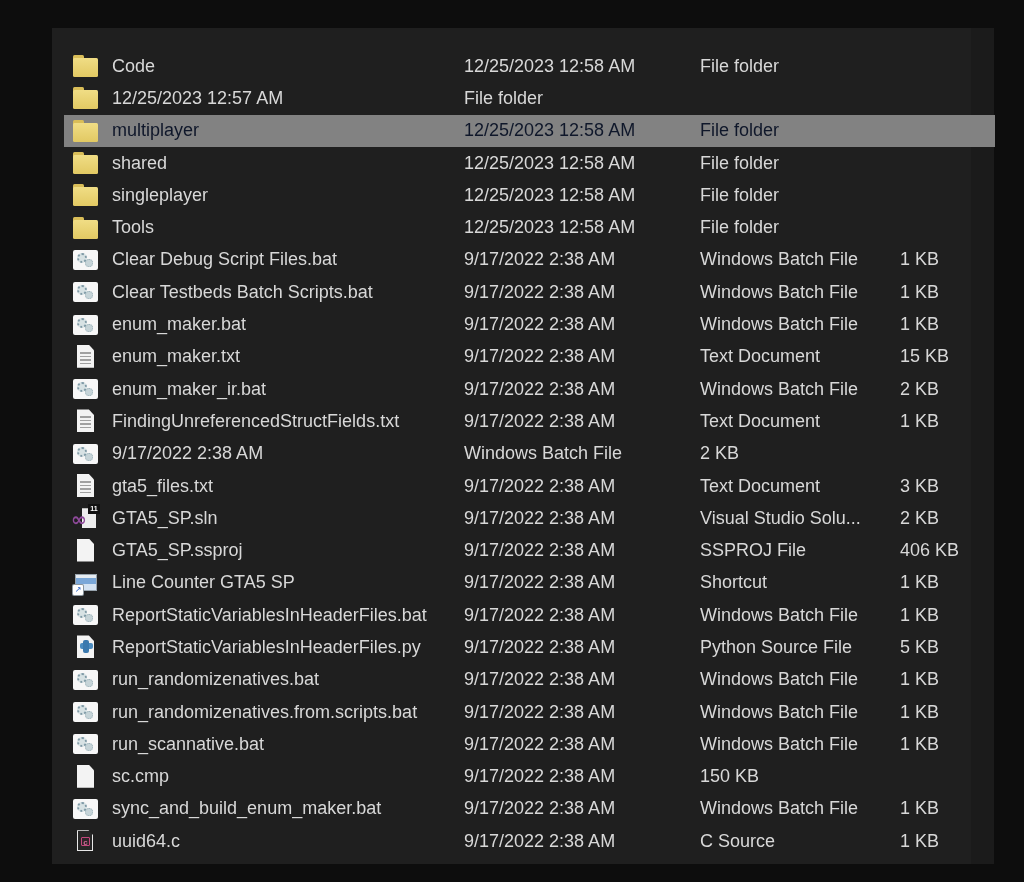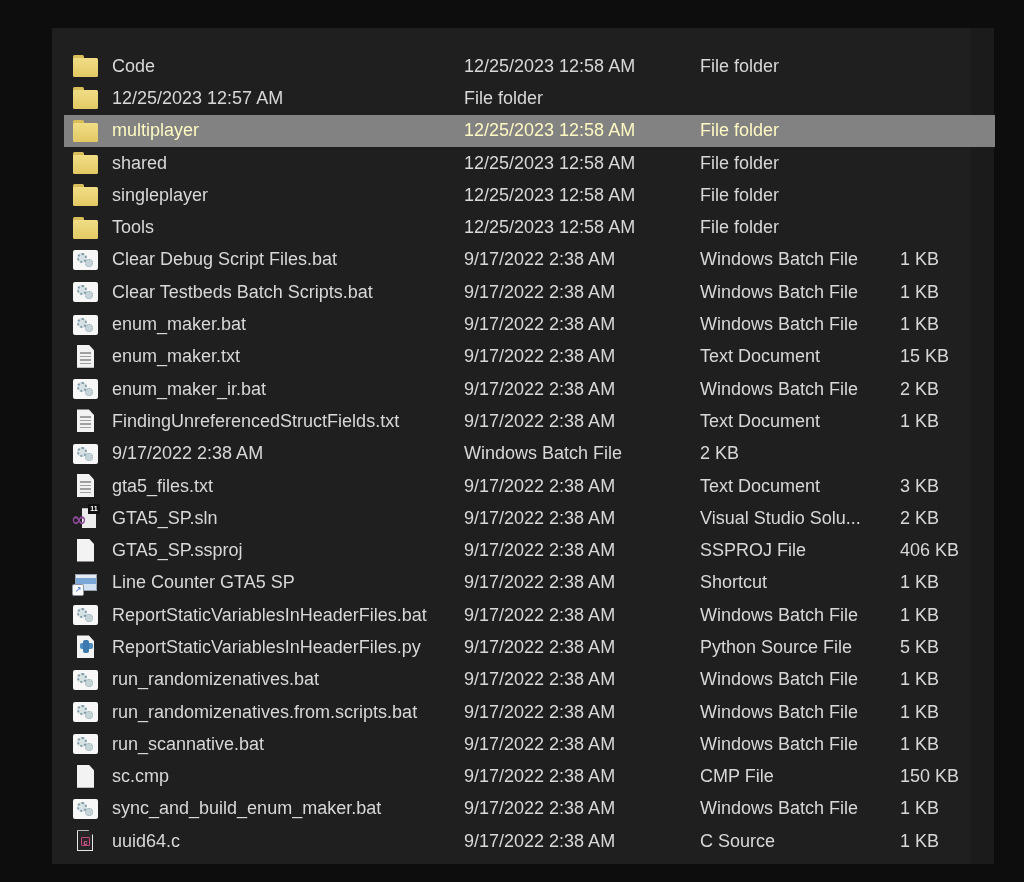--- a/index.html
+++ b/index.html
@@ -30,21 +30,21 @@
     grid-template-columns:40px 352px 236px 200px 89px;
     align-items:center;
     height:32.3px;
     padding-left:8px;
     padding-right:6px;
     box-sizing:border-box;
     color:#d8d8d8;
     font-size:18px;
     cursor:default;
   }
-  .row.selected{ background:#828282; color:#fef9c3; }
+  .row.selected{ background:#828282; color:#0f172a; }
   .cell{ white-space:nowrap; overflow:hidden; }
   .c-size{ text-align:left; }
 
   
   .icon{ position:relative; width:28px; height:28px; display:inline-block; }
   .icon i,.icon b{ display:none; position:absolute; font-style:normal; }
 
   
   .ic-folder::before{
     content:""; position:absolute; left:1px; top:3px; width:11px; height:6px;
@@ -319,21 +319,20 @@
           </span>
     <span class="cell c-name">run_scannative.bat</span>
     <span class="cell c-date">9/17/2022 2:38 AM</span>
     <span class="cell c-type">Windows Batch File</span>
     <span class="cell c-size">1 KB</span>
   </div>
         <div class="row">
     <span class="icon ic-generic-file"></span>
     <span class="cell c-name">sc.cmp</span>
     <span class="cell c-date">9/17/2022 2:38 AM</span>
-    <span class="cell c-type">CMP File</span>
     <span class="cell c-size">150 KB</span>
   </div>
         <div class="row">
     <span class="icon ic-windows-batch">
             <i class="p1"></i>
           </span>
     <span class="cell c-name">sync_and_build_enum_maker.bat</span>
     <span class="cell c-date">9/17/2022 2:38 AM</span>
     <span class="cell c-type">Windows Batch File</span>
     <span class="cell c-size">1 KB</span>

